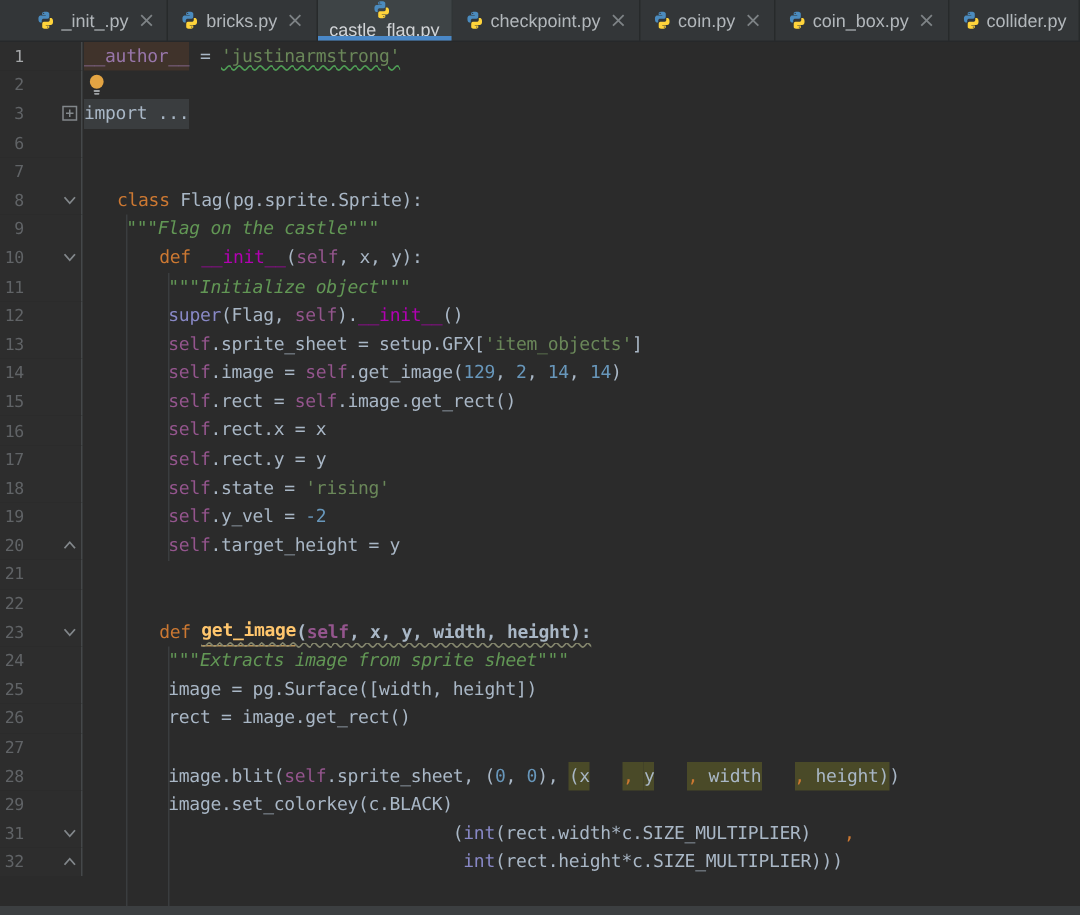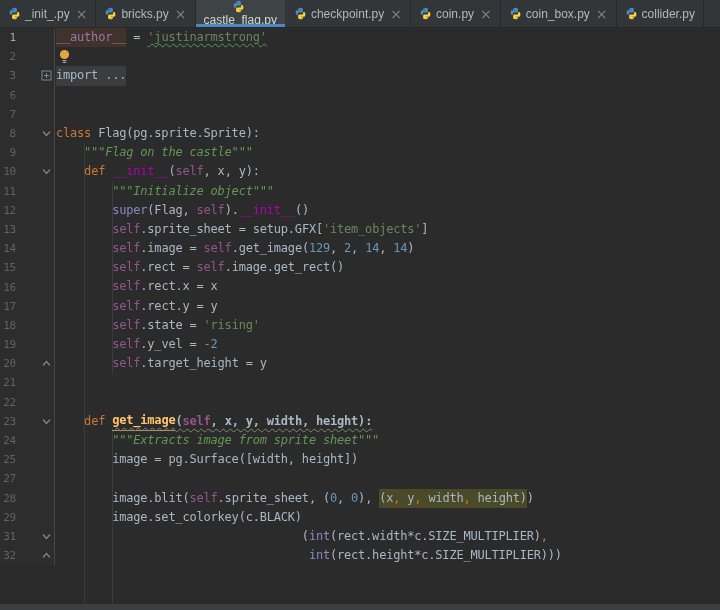--- a/index.html
+++ b/index.html
@@ -1,21 +1,21 @@
 <!DOCTYPE html>
 <html style="--editor-bg: #2B2B2B; --gutter-bg: #2D2D2D; --gutter-sep: #45484A; --line-number: #606366; --line-number-active: #A6A8AA; --tabbar-bg: #333638; --tab-active-bg: #3E4446; --tab-underline: #4A88C7; --tab-text: #B2B7BB; --tab-text-active: #D2D5D8; --tab-close: #7E8386; --fold-icon: #82878B; --indent-guide: #3A3D3F; --bottom-strip: #3C3F41; --text: #A9B7C6; --keyword: #CC7832; --string: #6A8759; --docstring: #629755; --number: #6897BB; --self-param: #94558D; --magic-method: #B200B2; --dunder: #9876AA; --function-decl: #FFC66D; --builtin: #8888C6; --folded-bg: #3A3D3F; --write-usage-bg: #40332B; --typo-squiggle: #4E9E55; --warn-squiggle: #85876E; --selection-olive: #4A4A28; --python-blue: #4B8BBE; --python-yellow: #FFD43B; --bulb: #E3A443; --bulb-base: #9FA2A5;"><head>
 <meta charset="utf-8">
 <style>
   html,body{margin:0;padding:0;background:#1e1f21;}
   .window{width:720px;height:610px;overflow:hidden;position:relative;
           font-family:"Liberation Sans",sans-serif;background:var(--editor-bg);}
 
   
   .tabbar{height:28px;background:var(--tabbar-bg);display:flex;align-items:stretch;
-          border-bottom:1px solid #26282a;box-sizing:border-box;}
+          border-bottom:1px solid #26282a;box-sizing:border-box;justify-content:flex-end;}
   .tab{position:relative;display:flex;align-items:center;padding:0 8px;
        border-right:1px solid rgba(0,0,0,0.22);cursor:default;}
   .tab.active{background:var(--tab-active-bg);flex-direction:column;}
   .tab.active::after{content:"";position:absolute;left:0;right:0;bottom:0;height:3px;
        background:var(--tab-underline);}
   .tab-icon{display:flex;align-items:center;margin-right:4px;}
   .tab-label{font-size:12px;color:var(--tab-text);white-space:nowrap;}
   .tab.active .tab-label{color:var(--tab-text-active);}
   .tab-close{margin-left:6px;color:var(--tab-close);font-size:14px;line-height:1;
        font-family:"DejaVu Sans",sans-serif;}
@@ -31,21 +31,21 @@
           background:var(--gutter-bg);}
   .lnum{width:16px;text-align:right;font-family:"DejaVu Sans Mono",monospace;
         font-size:11px;letter-spacing:-0.2px;color:var(--line-number);}
   .lnum.active{color:var(--line-number-active);}
   .fold{width:16px;margin-left:auto;display:flex;justify-content:center;align-items:center;
         color:var(--fold-icon);}
   .code{flex:1;padding-left:1px;white-space:pre;font-family:"DejaVu Sans Mono",monospace;
         font-size:12px;letter-spacing:-0.2px;line-height:19.2px;display:flex;align-items:center;}
   .seg{white-space:pre;}
   .seg.plain{color:var(--text);}
-  .seg.kw{color:var(--keyword);}
+  .seg.kw{color:var(--keyword);margin-left:22px;}
   .seg.str{color:var(--string);}
   .seg.doc{color:var(--docstring);font-style:italic;}
   .seg.num{color:var(--number);}
   .seg.self{color:var(--self-param);}
   .seg.magic{color:var(--magic-method);}
   .seg.attr{color:var(--dunder);}
   .seg.builtin{color:var(--builtin);}
   .seg.fn{color:var(--function-decl);border-bottom:1px solid #b7935a;}
   .seg.folded{background:var(--folded-bg);}
   .seg.hlw{background:var(--write-usage-bg);}
@@ -322,20 +322,27 @@
         </div>
         <div class="row">
           <div class="gutter">
             <span class="lnum">25</span>
             <span class="fold"></span>
           </div>
           <div class="code"><span class="seg plain">        image = pg.Surface([width, height])</span></div>
         </div>
         <div class="row">
           <div class="gutter">
+            <span class="lnum">26</span>
+            <span class="fold"></span>
+          </div>
+          <div class="code"><span class="seg plain">        rect = image.get_rect()</span></div>
+        </div>
+        <div class="row">
+          <div class="gutter">
             <span class="lnum">27</span>
             <span class="fold"></span>
           </div>
           <div class="code"></div>
         </div>
         <div class="row">
           <div class="gutter">
             <span class="lnum">28</span>
             <span class="fold"></span>
           </div>

